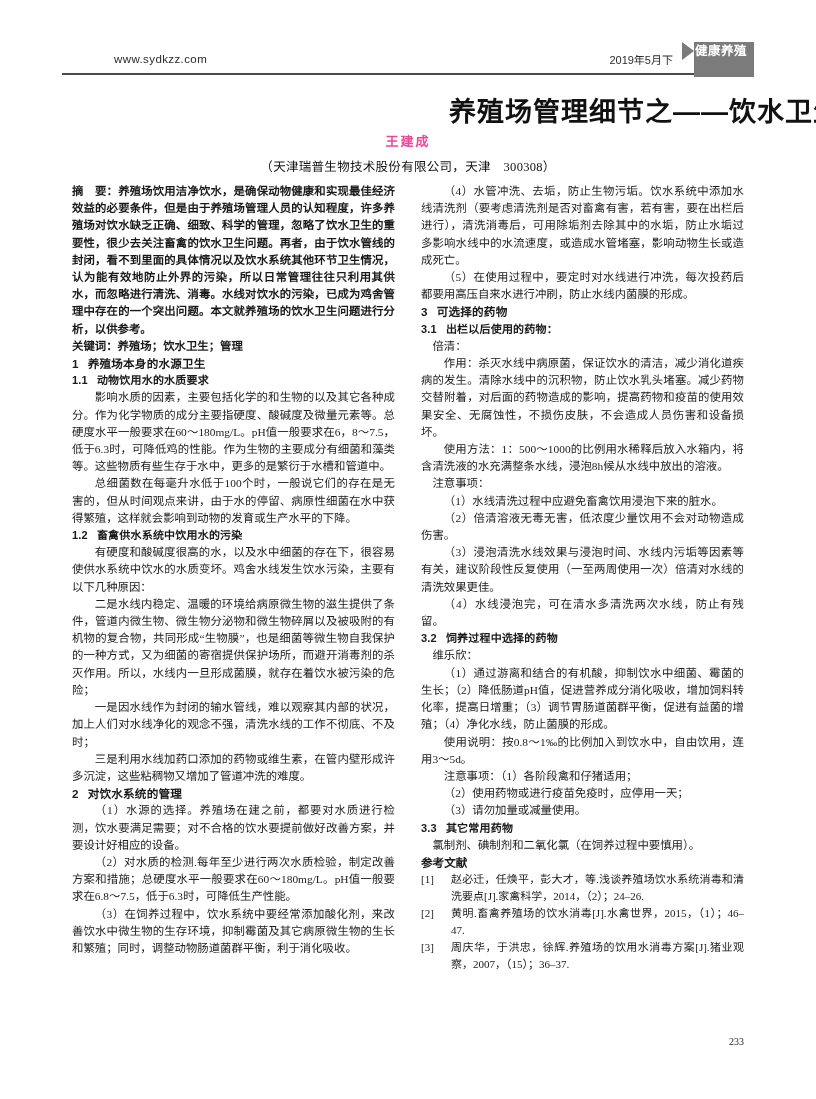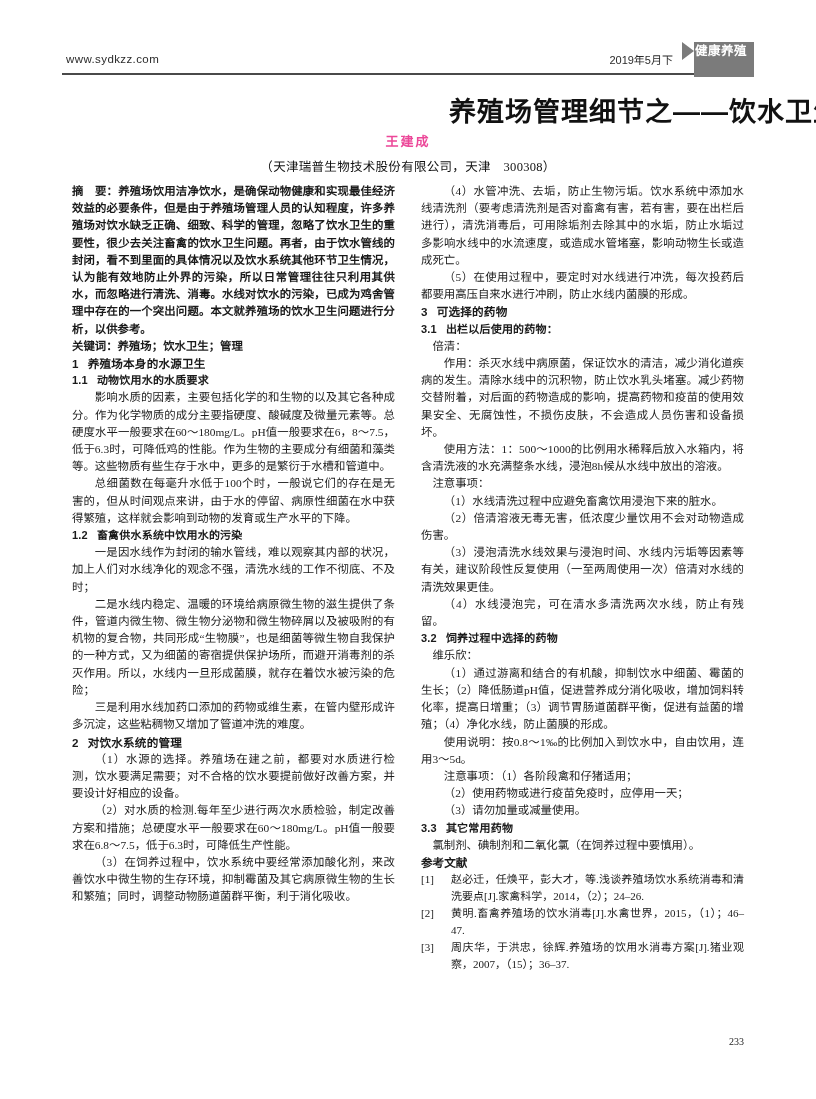--- a/index.html
+++ b/index.html
@@ -35,20 +35,21 @@
     align-items: center;
     justify-content: space-between;
     height: 22px;
   }
   .runhead-url {
     font-family: "Liberation Sans", sans-serif;
     font-size: 11.5px;
     letter-spacing: 0.4px;
     color: #2b2b2b;
     padding-left: 4px;
+    margin-left: 48px;
   }
   .runhead-right {
     display: flex;
     align-items: center;
     height: 22px;
   }
   .runhead-date {
     font-family: "Liberation Sans", sans-serif;
     font-size: 11px;
     color: #2b2b2b;
@@ -232,22 +233,23 @@
 
       <p class="h1"><span class="num">1</span><span>养殖场本身的水源卫生</span></p>
 
       <p class="h2"><span class="num">1.1</span><span>动物饮用水的水质要求</span></p>
 
       <p class="para">影响水质的因素，主要包括化学的和生物的以及其它各种成分。作为化学物质的成分主要指硬度、酸碱度及微量元素等。总硬度水平一般要求在60～180mg/L。pH值一般要求在6，8～7.5，低于6.3时，可降低鸡的性能。作为生物的主要成分有细菌和藻类等。这些物质有些生存于水中，更多的是繁衍于水槽和管道中。</p>
       <p class="para">总细菌数在每毫升水低于100个时，一般说它们的存在是无害的，但从时间观点来讲，由于水的停留、病原性细菌在水中获得繁殖，这样就会影响到动物的发育或生产水平的下降。</p>
 
       <p class="h2"><span class="num">1.2</span><span>畜禽供水系统中饮用水的污染</span></p>
 
+      <p class="para">有硬度和酸碱度很高的水，以及水中细菌的存在下，很容易使供水系统中饮水的水质变坏。鸡舍水线发生饮水污染，主要有以下几种原因：</p>
+      <p class="para">二是水线内稳定、温暖的环境给病原微生物的滋生提供了条件，管道内微生物、微生物分泌物和微生物碎屑以及被吸附的有机物的复合物，共同形成“生物膜”，也是细菌等微生物自我保护的一种方式，又为细菌的寄宿提供保护场所，而避开消毒剂的杀灭作用。所以，水线内一旦形成菌膜，就存在着饮水被污染的危险；</p>
       <p class="para">一是因水线作为封闭的输水管线，难以观察其内部的状况，加上人们对水线净化的观念不强，清洗水线的工作不彻底、不及时；</p>
-      <p class="para">二是水线内稳定、温暖的环境给病原微生物的滋生提供了条件，管道内微生物、微生物分泌物和微生物碎屑以及被吸附的有机物的复合物，共同形成“生物膜”，也是细菌等微生物自我保护的一种方式，又为细菌的寄宿提供保护场所，而避开消毒剂的杀灭作用。所以，水线内一旦形成菌膜，就存在着饮水被污染的危险；</p>
       <p class="para">三是利用水线加药口添加的药物或维生素，在管内壁形成许多沉淀，这些粘稠物又增加了管道冲洗的难度。</p>
 
       <p class="h1"><span class="num">2</span><span>对饮水系统的管理</span></p>
 
       <p class="para">（1）水源的选择。养殖场在建之前，都要对水质进行检测，饮水要满足需要；对不合格的饮水要提前做好改善方案，并要设计好相应的设备。</p>
       <p class="para">（2）对水质的检测.每年至少进行两次水质检验，制定改善方案和措施；总硬度水平一般要求在60～180mg/L。pH值一般要求在6.8～7.5，低于6.3时，可降低生产性能。</p>
       <p class="para">（3）在饲养过程中，饮水系统中要经常添加酸化剂，来改善饮水中微生物的生存环境，抑制霉菌及其它病原微生物的生长和繁殖；同时，调整动物肠道菌群平衡，利于消化吸收。</p>
 
     </div>
 

